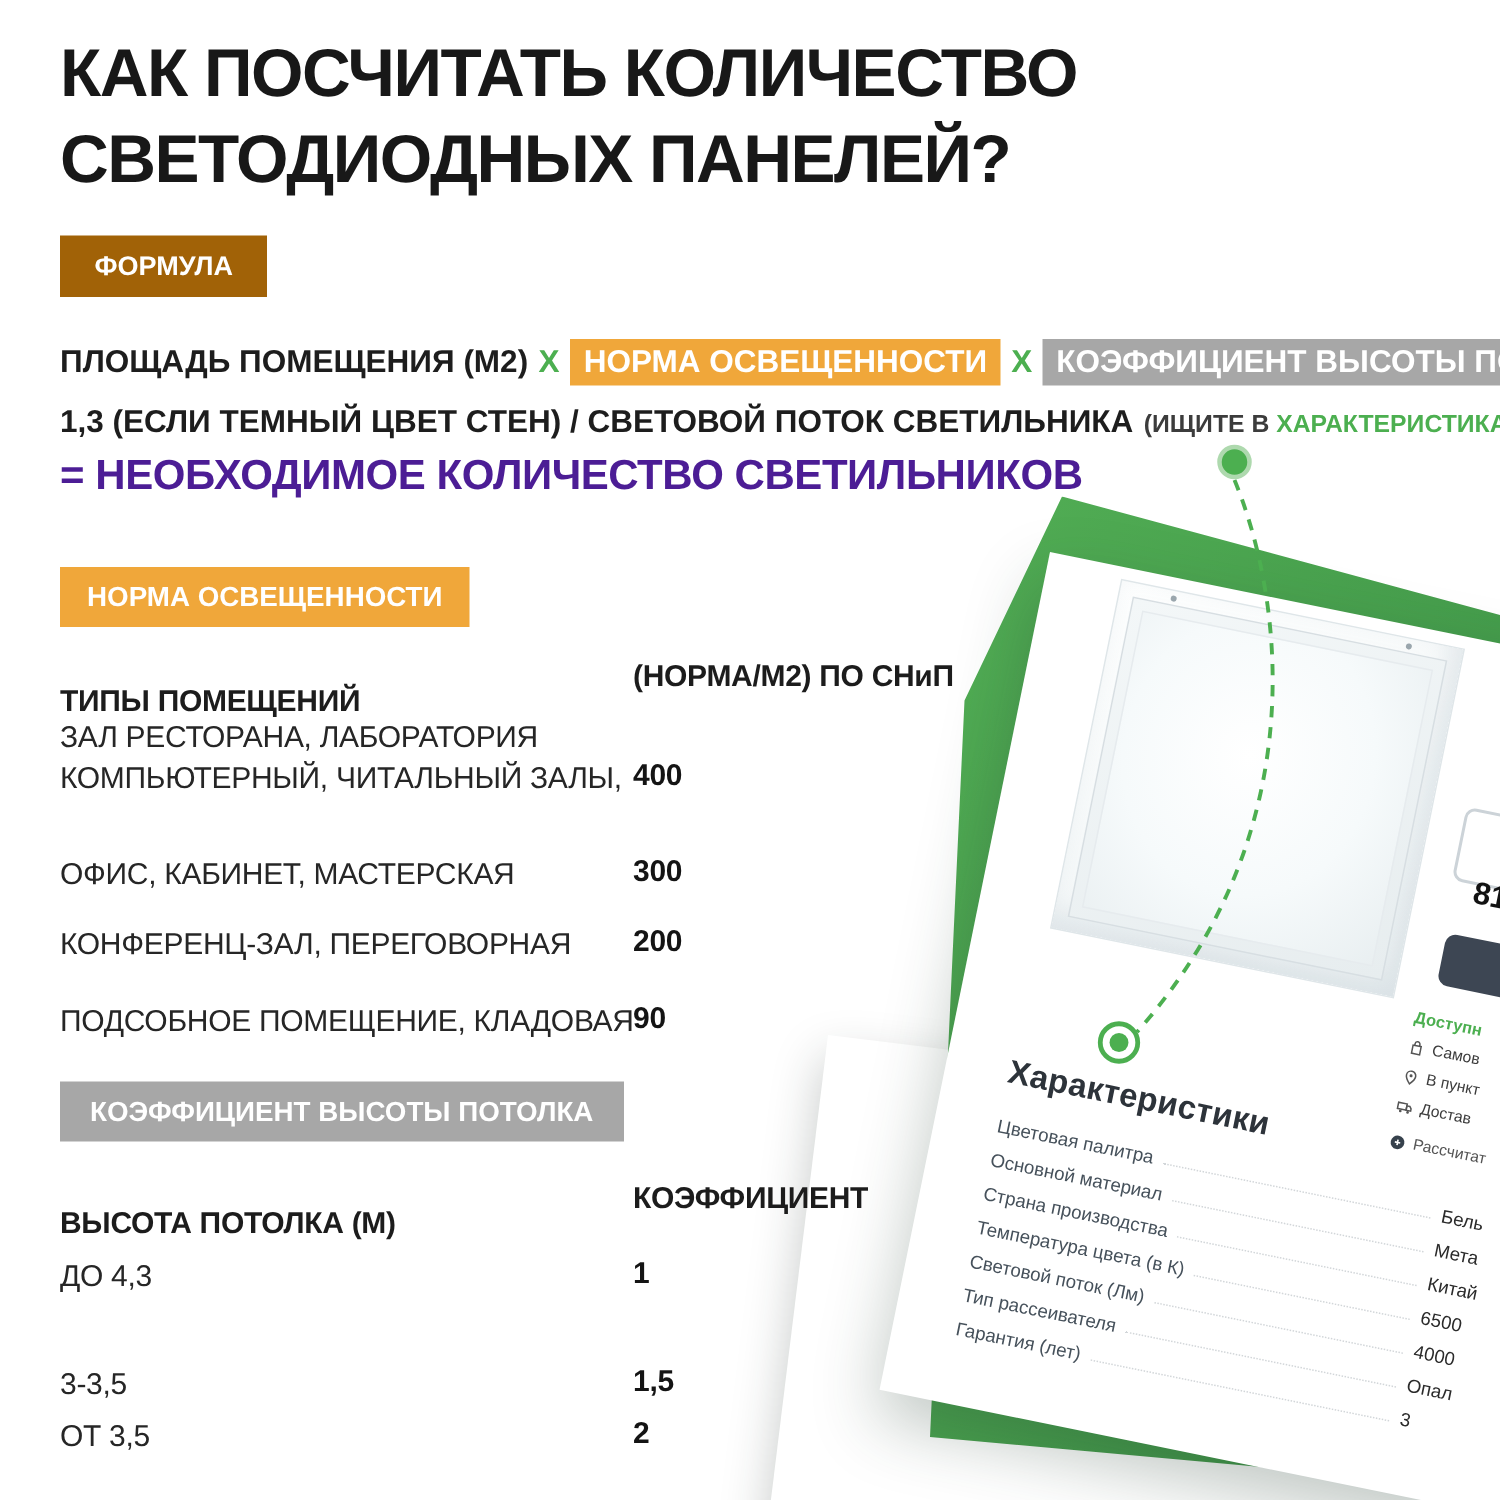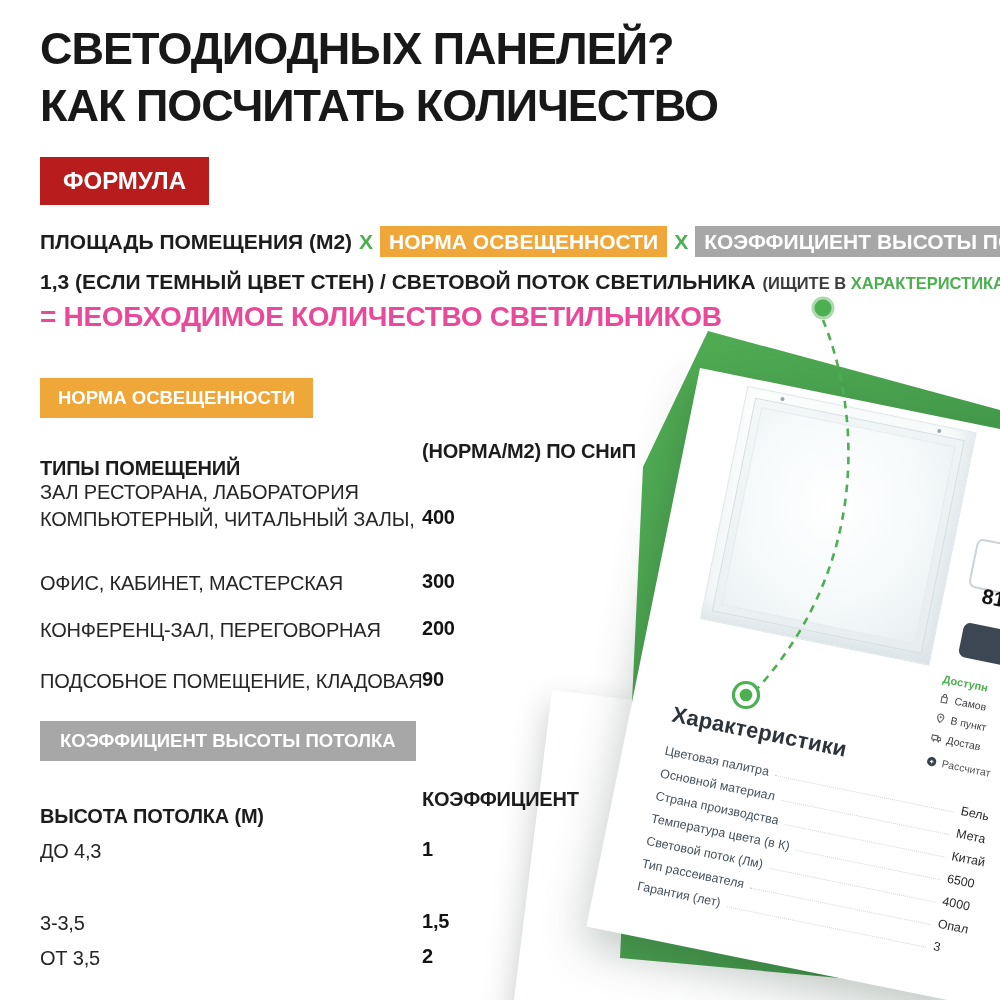--- a/index.html
+++ b/index.html
@@ -48,34 +48,34 @@
   .c-label{color:#46515b;flex:none;}
   .c-dots{flex:1;border-bottom:1.5px dotted #d2d6d9;margin:0 7px 4px 7px;min-width:10px;}
   .c-val{color:#2b2b2b;flex:none;width:92px;}
 
   .overlay{position:absolute;left:0;top:0;width:1000px;height:1000px;z-index:9;pointer-events:none;}
 
   
   .title{position:absolute;left:40px;top:20px;margin:0;font-size:45px;line-height:57px;
         font-weight:800;color:#181818;letter-spacing:-1px;z-index:6;}
   .badge{position:absolute;left:40px;color:#fff;font-weight:800;white-space:nowrap;z-index:6;}
-  .badge-formula{top:157px;background:#b91c1c;font-size:24px;padding:10px 23px;}
+  .badge-formula{top:157px;background:#a16207;font-size:18px;padding:10px 23px;}
   .badge-norm{top:378px;background:#f0a73a;font-size:18.5px;padding:9px 18px;}
   .badge-coef{top:721px;background:#a7a7a7;font-size:18.5px;padding:9px 20px;}
 
   .formula{position:absolute;left:40px;top:222px;width:950px;z-index:6;font-size:21px;
         font-weight:800;color:#1d1d1d;}
   .f-line{height:40px;line-height:40px;white-space:nowrap;}
   .f-x{color:#4caf50;margin:0 7px;}
   .chip{color:#fff;padding:4px 9px;}
   .chip-orange{background:#f0a73a;}
   .chip-gray{background:#a7a7a7;}
   .f-note{font-size:16.5px;color:#3c3c3c;margin-left:7px;}
   .f-note-link{color:#4caf50;}
-  .result{position:absolute;left:40px;top:301px;font-size:28px;font-weight:800;color:#ec4899;
+  .result{position:absolute;left:40px;top:301px;font-size:28px;font-weight:800;color:#4c1d95;
         letter-spacing:-0.3px;z-index:6;white-space:nowrap;}
 
   .thead{position:absolute;left:0;top:0;width:1000px;z-index:6;}
   .th{position:absolute;font-weight:800;font-size:20px;color:#1c1c1c;white-space:nowrap;letter-spacing:-0.2px;}
   .th.c1{left:40px;margin-top:17px;} .th.c2{left:422px;}
   .t1 .th{top:440px;} .t2 .th{top:788px;}
 
   .nrow,.crow{position:absolute;left:40px;width:640px;z-index:6;font-size:20px;color:#262626;
         letter-spacing:-0.2px;}
   .nlabel div,.clabel{line-height:27px;white-space:nowrap;font-weight:400;}
@@ -187,22 +187,22 @@
   </div>
 
   <svg class="overlay" viewBox="0 0 1000 1000">
     <path d="M823,320 C856,400 876,555 758,688" fill="none" stroke="#4caf50" stroke-width="2.6" stroke-dasharray="7.5 6.5"></path>
     <circle cx="823" cy="308" r="10" fill="#4caf50" stroke="#aed9ae" stroke-width="3"></circle>
     <circle cx="746" cy="695" r="12.5" fill="#ffffff" stroke="#4caf50" stroke-width="3.2"></circle>
     <circle cx="746" cy="695" r="6.3" fill="#4caf50"></circle>
   </svg>
 
   <h1 class="title">
+    <div>КАК ПОСЧИТАТЬ КОЛИЧЕСТВО</div>
     <div>СВЕТОДИОДНЫХ ПАНЕЛЕЙ?</div>
-    <div>КАК ПОСЧИТАТЬ КОЛИЧЕСТВО</div>
   </h1>
 
   <div class="badge badge-formula">ФОРМУЛА</div>
 
   <div class="formula">
     <div class="f-line">
       <span>ПЛОЩАДЬ ПОМЕЩЕНИЯ (М2)</span><span class="f-x">Х</span><span class="chip chip-orange">НОРМА ОСВЕЩЕННОСТИ</span><span class="f-x">Х</span><span class="chip chip-gray">КОЭФФИЦИЕНТ ВЫСОТЫ ПОТОЛКА</span>
     </div>
     <div class="f-line">
       <span>1,3 (ЕСЛИ ТЕМНЫЙ ЦВЕТ СТЕН) / СВЕТОВОЙ ПОТОК СВЕТИЛЬНИКА</span><span class="f-note"><span>(ИЩИТЕ В</span> <span class="f-note-link">ХАРАКТЕРИСТИКАХ</span> </span>

